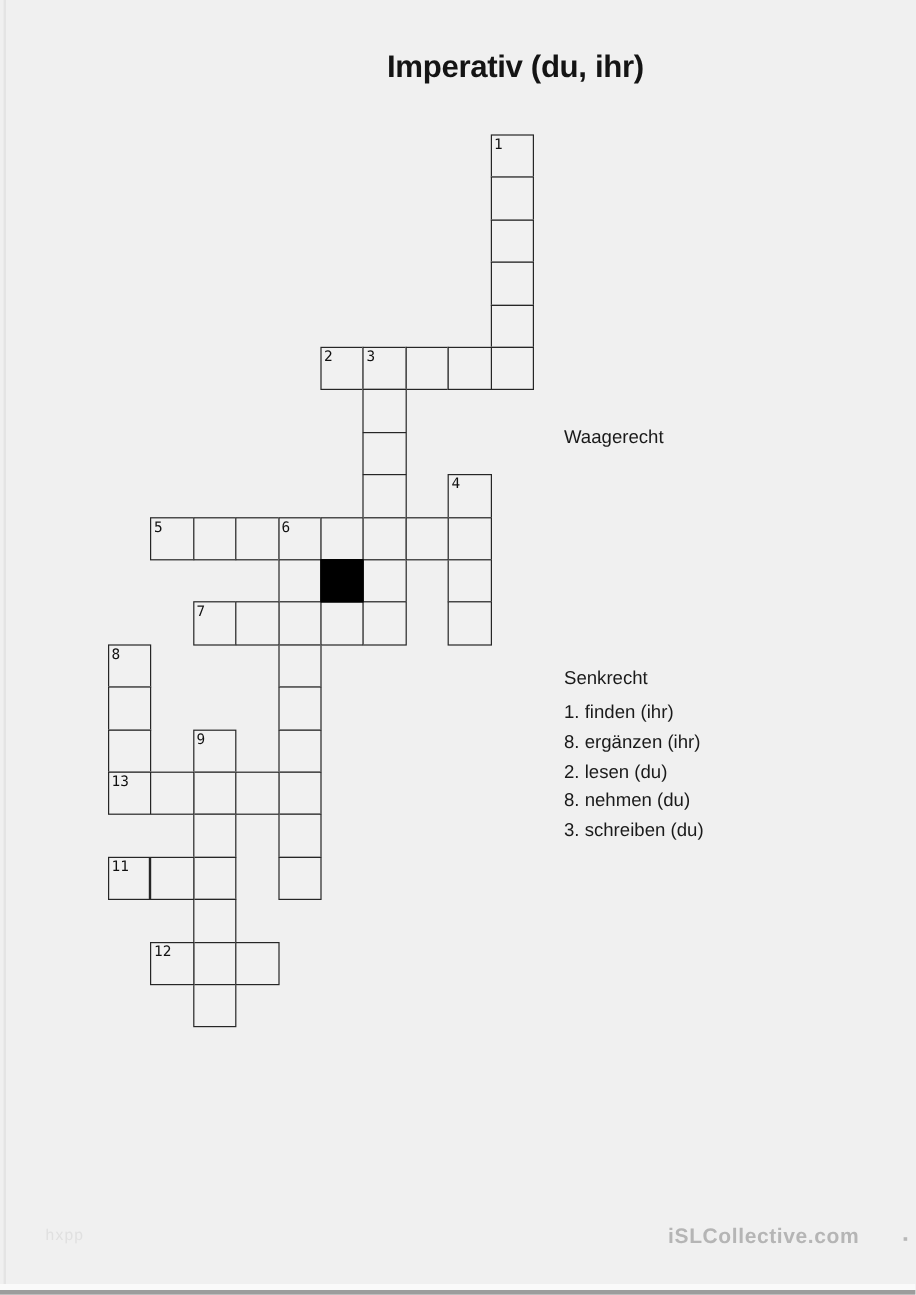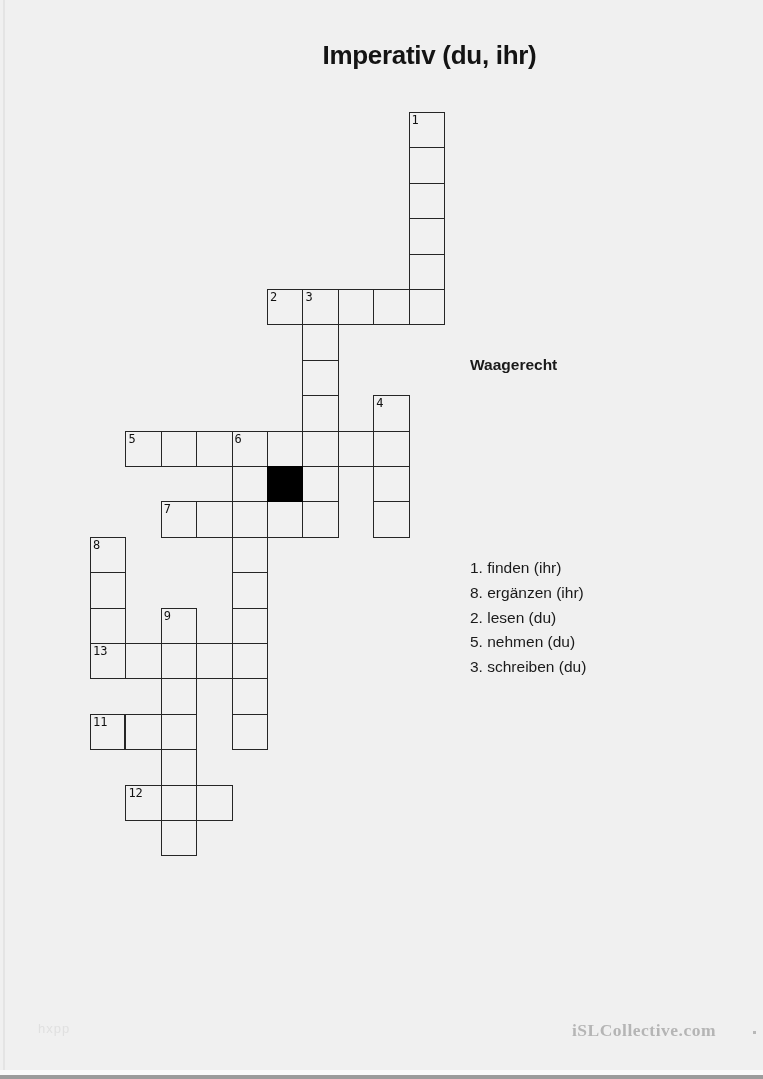--- a/index.html
+++ b/index.html
@@ -30,33 +30,32 @@
   .cellnum {
     position:absolute; left:2px; top:0px;
     font-family:"DejaVu Sans Mono", monospace;
     font-size:12px; line-height:14px; color:#111;
   }
 
   
   .clues { position:absolute; width:270px; color:#1a1a1a; font-size:15.5px; }
   #clues-across { left:470px; top:355px; }
   #clues-down   { left:470px; top:556px; }
-  .clue-heading { font-weight:bold; line-height:19px; margin-bottom:7px; }
+  .clue-heading { font-weight:normal; line-height:19px; margin-bottom:7px; }
   .clue-line { line-height:24.8px; white-space:nowrap; }
 
   
   .watermark {
     position:absolute; left:38px; top:1021px;
     font-size:13px; color:#e0e0e0; letter-spacing:1px;
   }
   .brand {
     position:absolute; top:1020px; right:47px;
     font-size:17.5px; font-weight:bold; color:#b5b5b5;
     letter-spacing:0.5px;
-    font-family:Liberation Serif, serif;
   }
   .footer-dot {
     position:absolute; left:753px; top:1031px;
     width:3px; height:3px; background:#b8b8b8;
   }
   .edge-left {
     position:absolute; left:3px; top:0; width:2px; height:1072px;
     background:#e4e4e4;
   }
   .strip-light {
@@ -155,25 +154,26 @@
       </div>
       <div class="cell" style="left: 196.2px; top: 784.6px; width: 36.4px; height: 36.4px; border-color: rgb(38, 38, 38);"></div>
       <div class="cell black" style="left: 267px; top: 466px; width: 36.4px; height: 36.4px; border-color: rgb(0, 0, 0); background: rgb(0, 0, 0);"></div>
     </div>
 
   <div class="clues" id="clues-across">
     <div class="clue-heading">Waagerecht</div>
   </div>
 
   <div class="clues" id="clues-down">
+    <div class="clue-heading">Senkrecht</div>
     <div>
         <div class="clue-line">1. finden (ihr)</div>
         <div class="clue-line">8. ergänzen (ihr)</div>
         <div class="clue-line">2. lesen (du)</div>
-        <div class="clue-line">5. nehmen (du)</div>
+        <div class="clue-line">8. nehmen (du)</div>
         <div class="clue-line">3. schreiben (du)</div>
       </div>
   </div>
 
   <div class="watermark">hxpp</div>
   <div class="brand">iSLCollective.com</div>
   <div class="footer-dot"></div>
 
   <div class="edge-left"></div>
   <div class="strip-light"></div>

